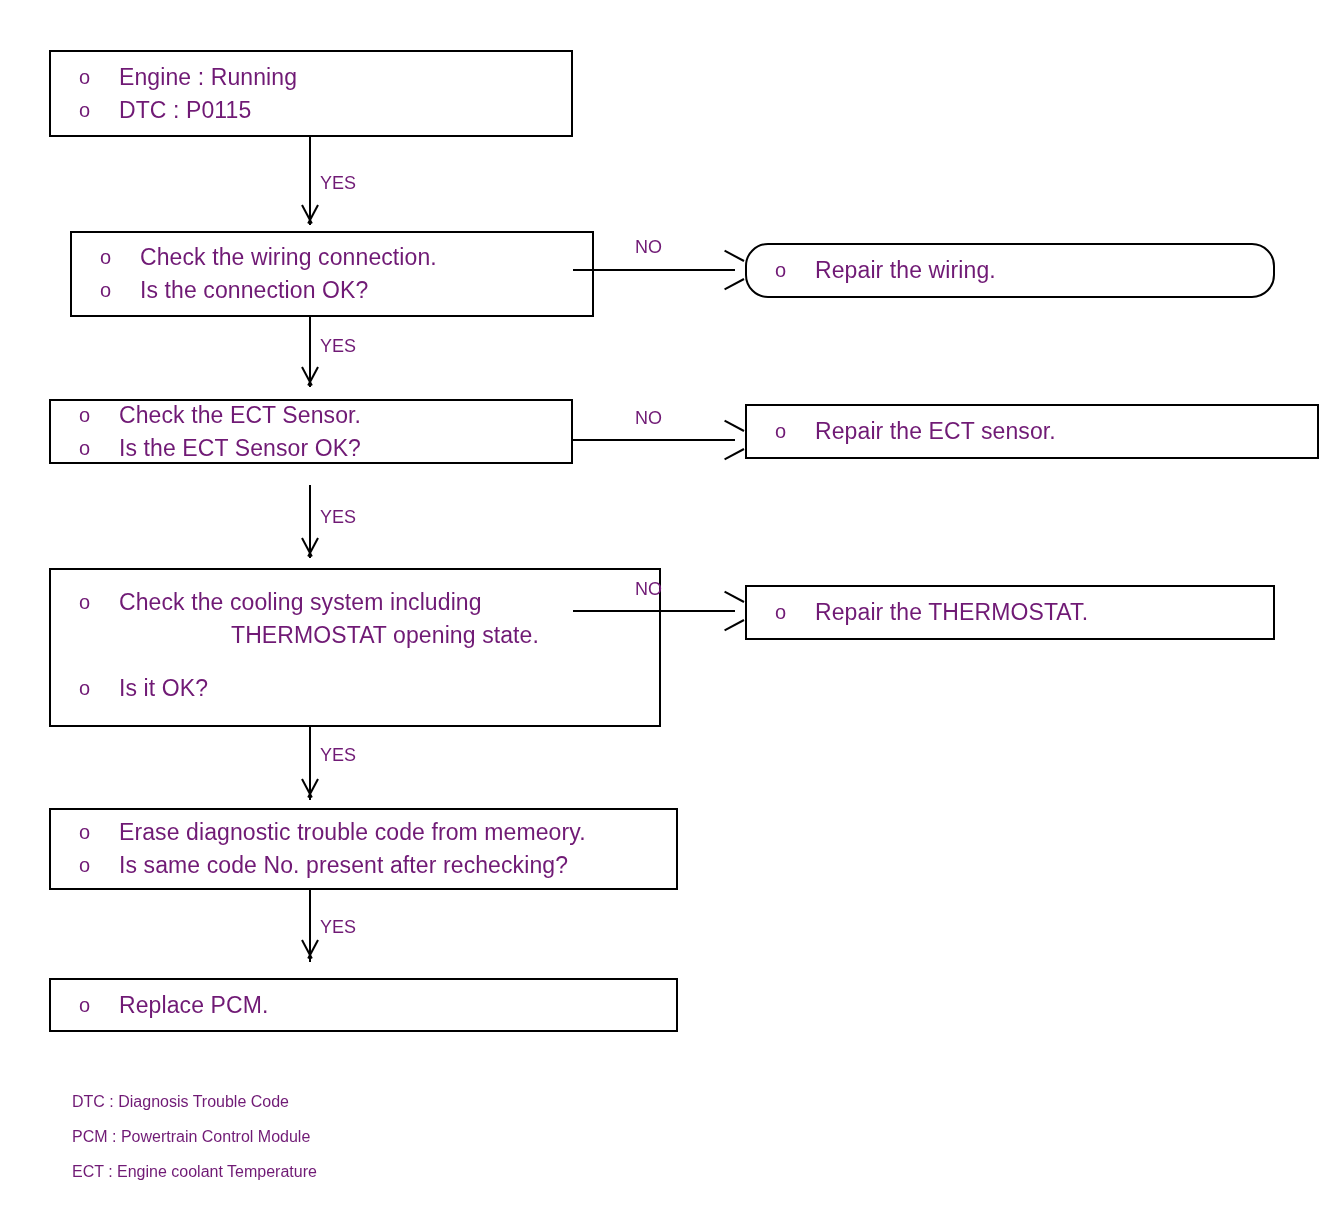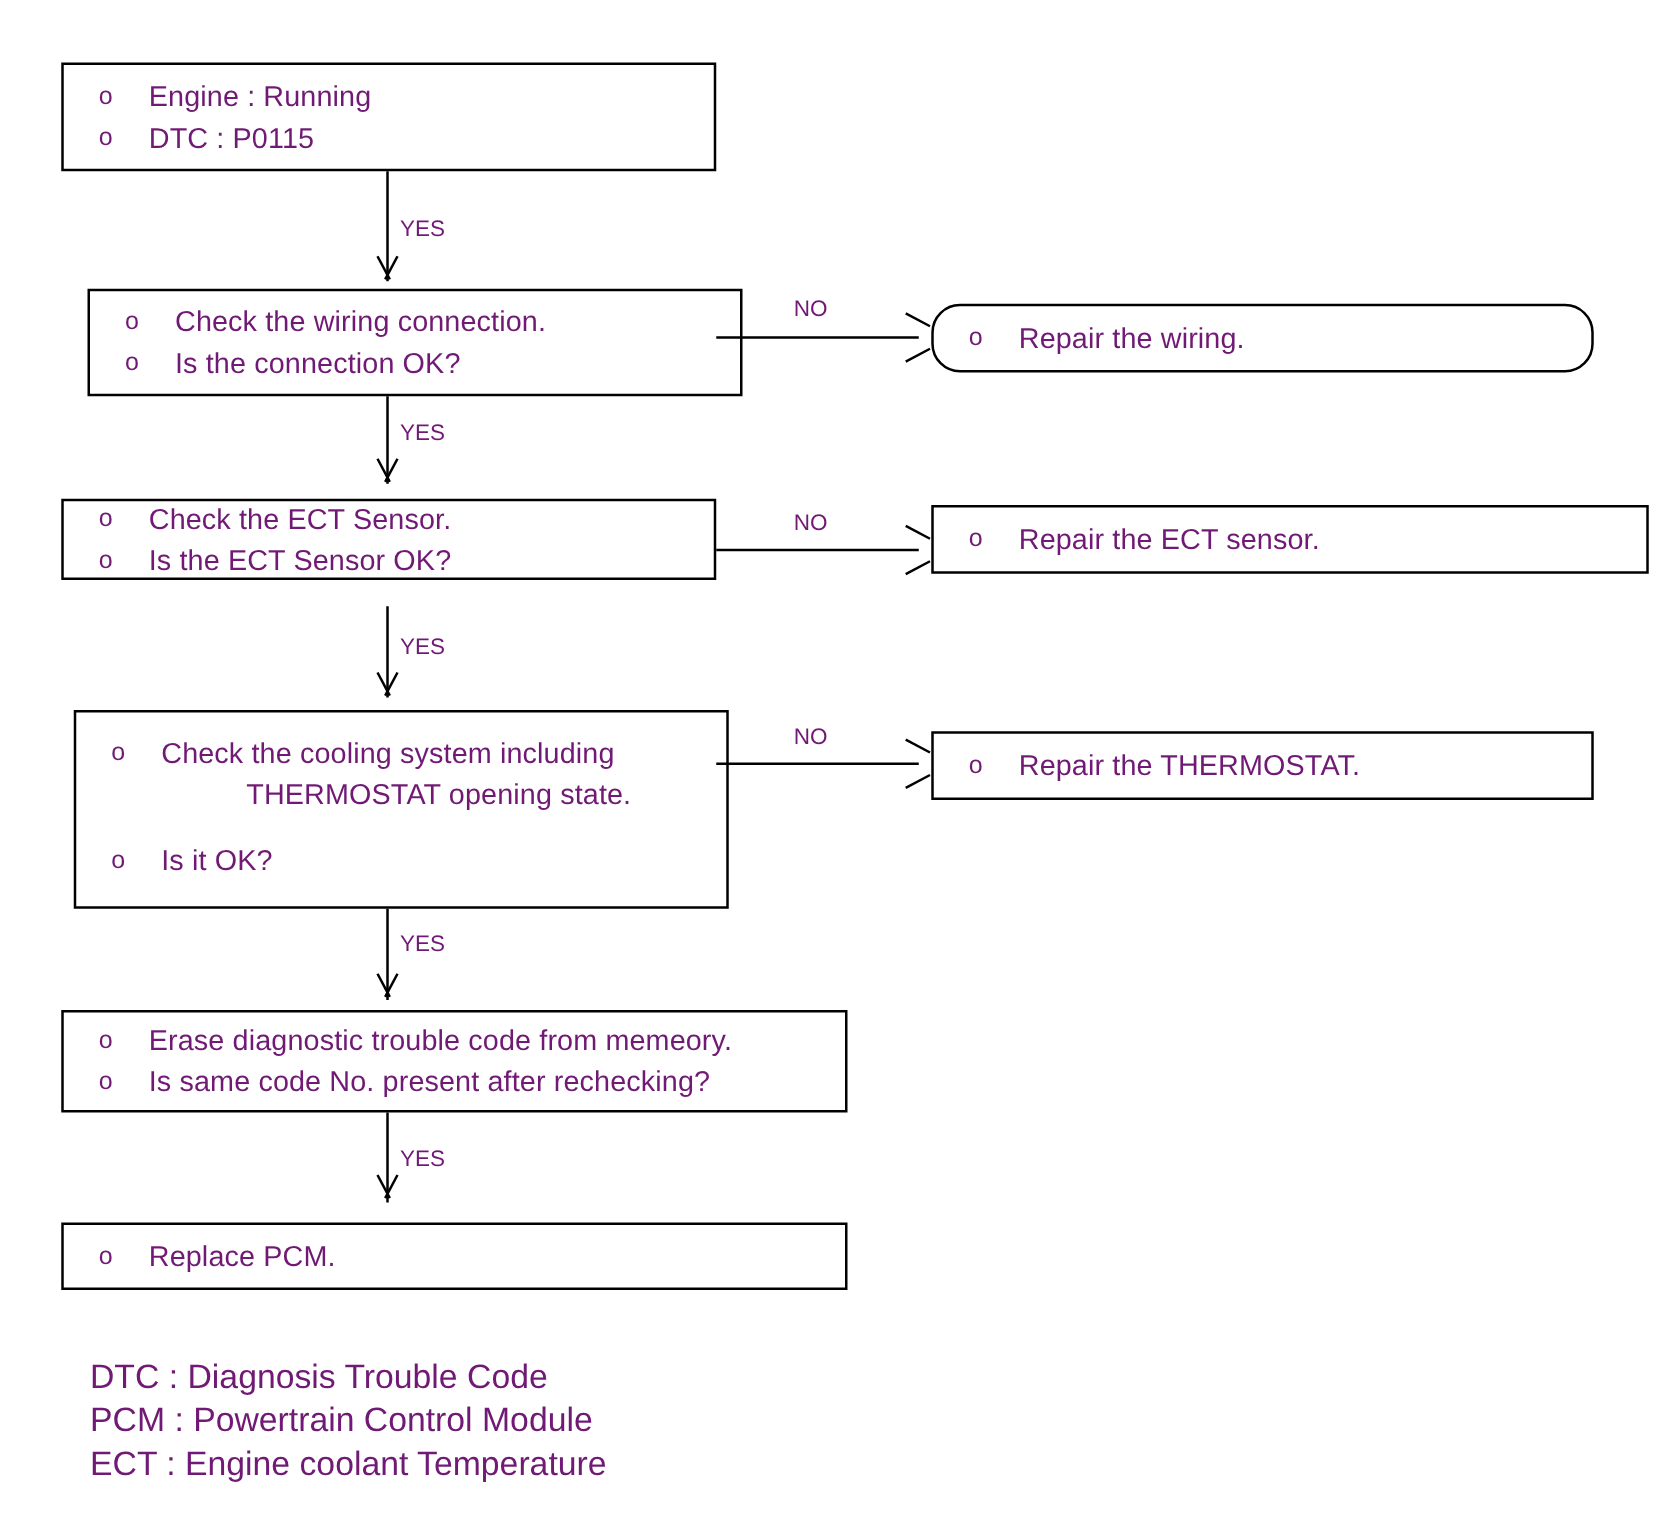--- a/index.html
+++ b/index.html
@@ -121,21 +121,21 @@
     white-space: pre;
   }
 
   
   #legend {
     position: absolute;
     left: 72px;
     top: 1084px;
   }
   #legend .legend-line {
-    font-size: 27px;
+    font-size: 16px;
     line-height: 35px;
     white-space: pre;
   }
 </style>
 </head>
 <body>
 
 <div id="canvas">
 
   <div class="box" style="left:49px; top:50px; width:524px; height:87px;">
@@ -184,21 +184,21 @@
   <div class="box" style="left:745px; top:404px; width:574px; height:55px;">
     <div class="box-inner">
       <span class="line bullet">Repair the ECT sensor.</span>
     </div>
   </div>
 
   <div class="vline" style="left:309px; top:485px; height:73px;"></div>
   <div class="vhead-down" style="left:299px; top:538px;"></div>
   <span class="edge-label" style="left:320px; top:504px;">YES</span>
 
-  <div class="box" style="left:59px; top:568px; width:524px; height:159px;">
+  <div class="box" style="left:49px; top:568px; width:612px; height:159px;">
     <div class="box-inner topalign">
       <span class="line bullet">Check the cooling system including</span>
       <span class="line cont">THERMOSTAT opening state.</span>
       <span class="line gap"></span>
       <span class="line bullet">Is it OK?</span>
     </div>
   </div>
 
   <div class="hline" style="left:573px; top:610px; width:162px;"></div>
   <div class="vhead-right" style="left:722px; top:599px;"></div>

